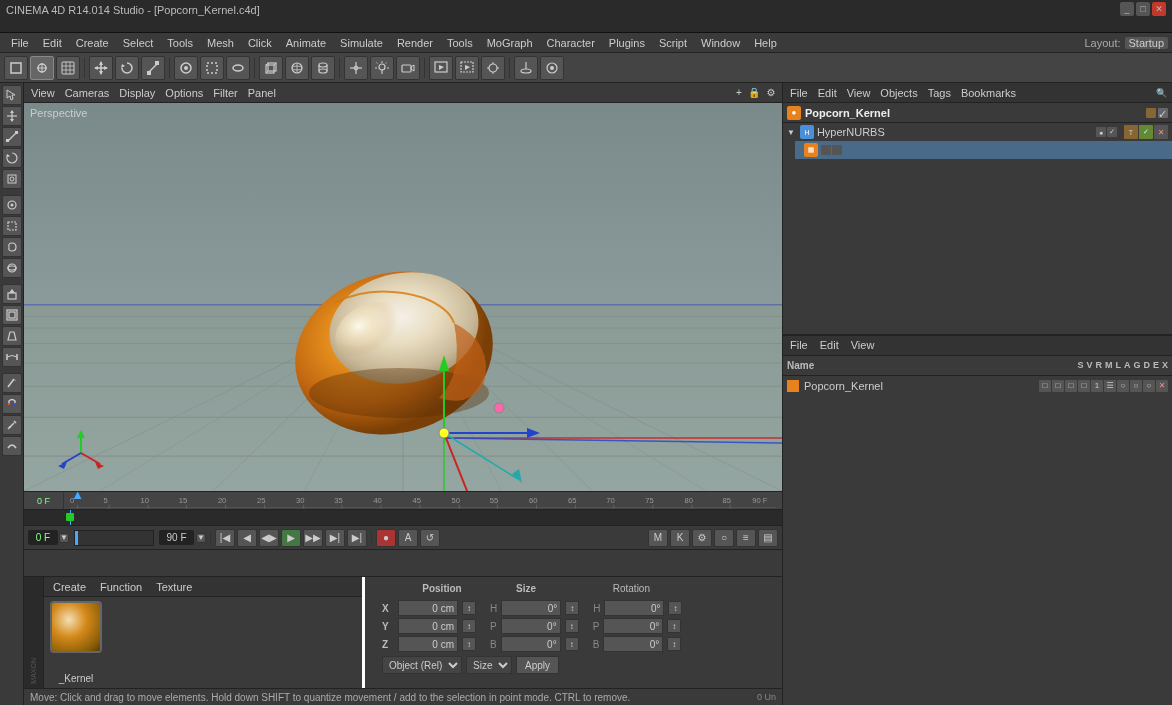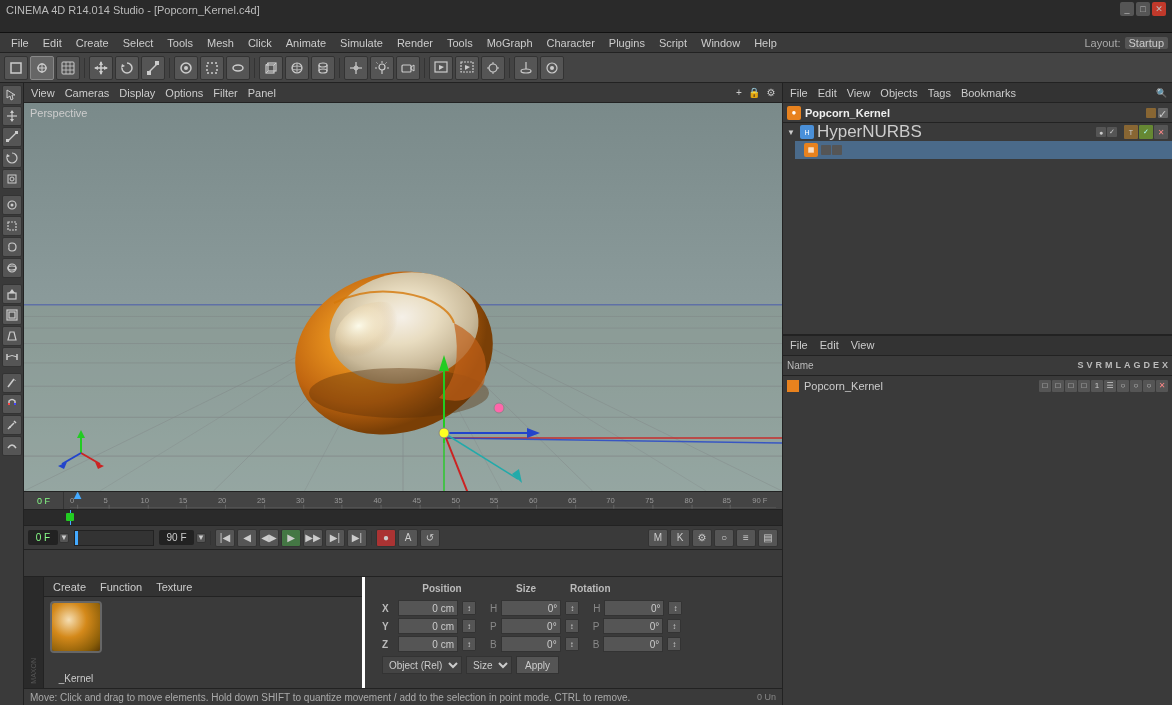--- a/index.html
+++ b/index.html
@@ -758,21 +758,21 @@
             </div>
           </div>
         </div>
 
         <div style="width:420px;background:#3a3a3a;border-left:3px solid #ffffff;padding:2px 17px;">
 
           <div style="display:flex;align-items:center;height:18px;margin-bottom:2px;">
             <div style="width:20px;"></div>
             <div style="width:80px;text-align:center;font-size:10px;font-weight:bold;color:#bbb;">Position</div>
             <div style="width:80px;text-align:center;font-size:10px;font-weight:bold;color:#bbb;margin-left:4px;">Size</div>
-            <div style="width:80px;text-align:left;font-size:10px;font-weight:bold;color:#bbb;margin-left:4px;">Rotation</div>
+            <div style="width:80px;text-align:right;font-size:10px;font-weight:normal;color:#bbb;margin-left:4px;">Rotation</div>
           </div>
 
           <div class="coord-row">
             <div class="coord-label">X</div>
             <div class="coord-field">
                 <span>0 cm</span>
               </div>
             <div class="coord-btn">↕</div>
             <div style="width:6px;"></div>
             <div style="font-size:10px;color:#888;">H</div>
@@ -870,21 +870,21 @@
             <div style="width:10px;height:10px;background:#886633;border-radius:1px;"></div>
             <div style="width:10px;height:10px;background:#666;border-radius:1px;">✓</div>
           </div>
         </div>
 
         <div id="objects-list">
 
           <div class="obj-row" style="background:#3a3a3a;">
             <span style="font-size:8px;color:#ccc;margin-right:2px;">▼</span>
             <div style="width:14px;height:14px;border-radius:2px;background:#4a90d9;display:flex;align-items:center;justify-content:center;font-size:7px;color:#fff;">H</div>
-            <span style="flex:1;font-size:17px;">HyperNURBS</span>
+            <span style="flex:1;font-size:11px;">HyperNURBS</span>
 
             <div style="display:flex;gap:1px;align-items:center;">
               <div style="width:10px;height:10px;background:#555;border-radius:1px;font-size:7px;display:flex;align-items:center;justify-content:center;">●</div>
               <div style="width:10px;height:10px;background:#555;border-radius:1px;font-size:7px;display:flex;align-items:center;justify-content:center;">✓</div>
             </div>
 
             <div style="display:flex;gap:1px;margin-left:4px;">
               <div style="width:14px;height:14px;background:#886633;border-radius:1px;display:flex;align-items:center;justify-content:center;font-size:7px;">T</div>
               <div style="width:14px;height:14px;background:#668833;border-radius:1px;display:flex;align-items:center;justify-content:center;font-size:7px;color:#aff;">✓</div>
               <div style="width:14px;height:14px;background:#555;border-radius:1px;display:flex;align-items:center;justify-content:center;font-size:8px;color:#f88;">✕</div>
@@ -904,21 +904,21 @@
       </div>
 
       <div id="attributes-panel">
         <div id="attr-toolbar">
           <span class="at-item">File</span>
           <span class="at-item">Edit</span>
           <span class="at-item">View</span>
         </div>
 
         <div id="attr-columns">
-          <span style="flex:1;font-size:10px;font-weight:normal;color:#bbb;">Name</span>
+          <span style="flex:1;font-size:10px;font-weight:bold;color:#bbb;">Name</span>
           <div style="display:flex;gap:3px;font-size:9px;color:#bbb;">
             <span>S</span>
             <span>V</span>
             <span>R</span>
             <span>M</span>
             <span>L</span>
             <span>A</span>
             <span>G</span>
             <span>D</span>
             <span>E</span>

